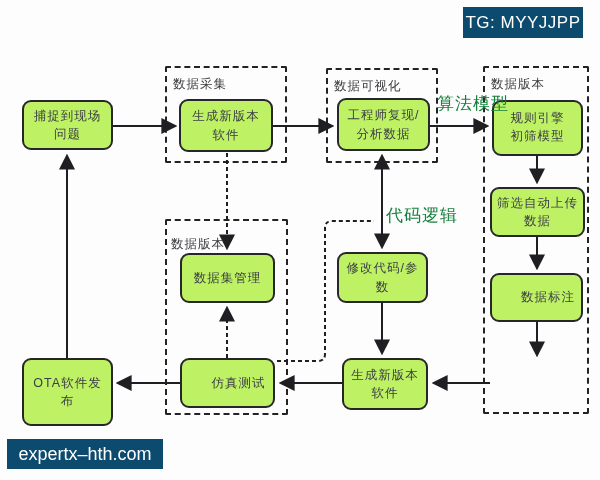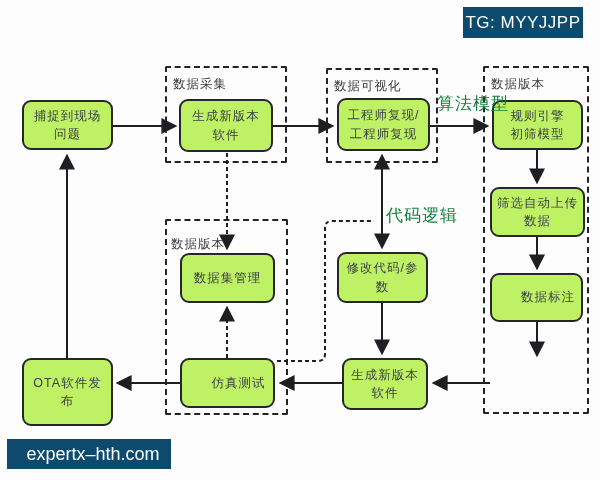--- a/index.html
+++ b/index.html
@@ -29,21 +29,21 @@
   
   .node{
     position:absolute;background:#bef264;border:2px solid #27272b;border-radius:9px;
     display:flex;align-items:center;justify-content:center;text-align:center;
     font-size:12.5px;color:#3b3e45;line-height:1.45;box-sizing:border-box;
     padding:2px 5px;z-index:3;letter-spacing:1px;white-space:pre-line;
   }
   #n1 {left:22px; top:100px;width:91px;height:50px;}
   #n2 {left:179px;top:99px; width:94px;height:53px;}
   #n3 {left:337px;top:98px; width:93px;height:53px;}
-  #n4 {left:492px;top:100px;width:91px;height:50px;}
+  #n4 {left:492px;top:100px;width:91px;height:56px;font-family:Liberation Mono, monospace;}
   #n5 {left:490px;top:187px;width:95px;height:50px;}
   #n6 {left:490px;top:273px;width:93px;height:49px;padding-left:28px;}
   #n7 {left:490px;top:360px;width:93px;height:48px;}
   #n8 {left:180px;top:253px;width:95px;height:50px;}
   #n9 {left:337px;top:252px;width:91px;height:51px;text-align:center;}
   #n10{left:180px;top:358px;width:95px;height:50px;padding-left:27px;}
   #n11{left:342px;top:358px;width:86px;height:52px;}
   #n12{left:22px; top:358px;width:91px;height:68px;}
   
   .edge-label{
@@ -51,21 +51,21 @@
     letter-spacing:1px;
   }
   #elbl-algo{left:437px;top:92px;}
   #elbl-code{left:386px;top:204px;}
   
   .watermark{
     position:absolute;background:#0c4a6e;color:#fff;z-index:6;
     display:flex;align-items:center;justify-content:center;
   }
   #wm-top{left:463px;top:7px;width:120px;height:31px;font-size:17px;letter-spacing:.5px;}
-  #wm-bottom{left:7px;top:439px;width:156px;height:30px;font-size:18px;padding-left:8px;}
+  #wm-bottom{left:7px;top:439px;width:156px;height:30px;font-size:18px;}
 </style>
 </head>
 <body>
 
 <div id="canvas">
 
   <div class="group" id="grpA"></div>
   <div class="group" id="grpB"></div>
   <div class="group" id="grpC"></div>
   <div class="group" id="grpD"></div>
@@ -97,21 +97,21 @@
     </g>
   </svg>
 
   <div class="group-label" id="lblA">数据采集</div>
   <div class="group-label" id="lblB">数据可视化</div>
   <div class="group-label" id="lblC">数据版本</div>
   <div class="group-label" id="lblD">数据版本</div>
 
   <div class="node" id="n1">捕捉到现场问题</div>
   <div class="node" id="n2">生成新版本软件</div>
-  <div class="node" id="n3">工程师复现/工程师复现</div>
+  <div class="node" id="n3">工程师复现/分析数据</div>
   <div class="node" id="n4">规则引擎
 初筛模型</div>
   <div class="node" id="n5">筛选自动上传数据</div>
   <div class="node" id="n6">数据标注</div>
   <div class="node" id="n8">数据集管理</div>
   <div class="node" id="n9">修改代码/参数</div>
   <div class="node" id="n10">仿真测试</div>
   <div class="node" id="n11">生成新版本软件</div>
   <div class="node" id="n12">OTA软件发布</div>
 

